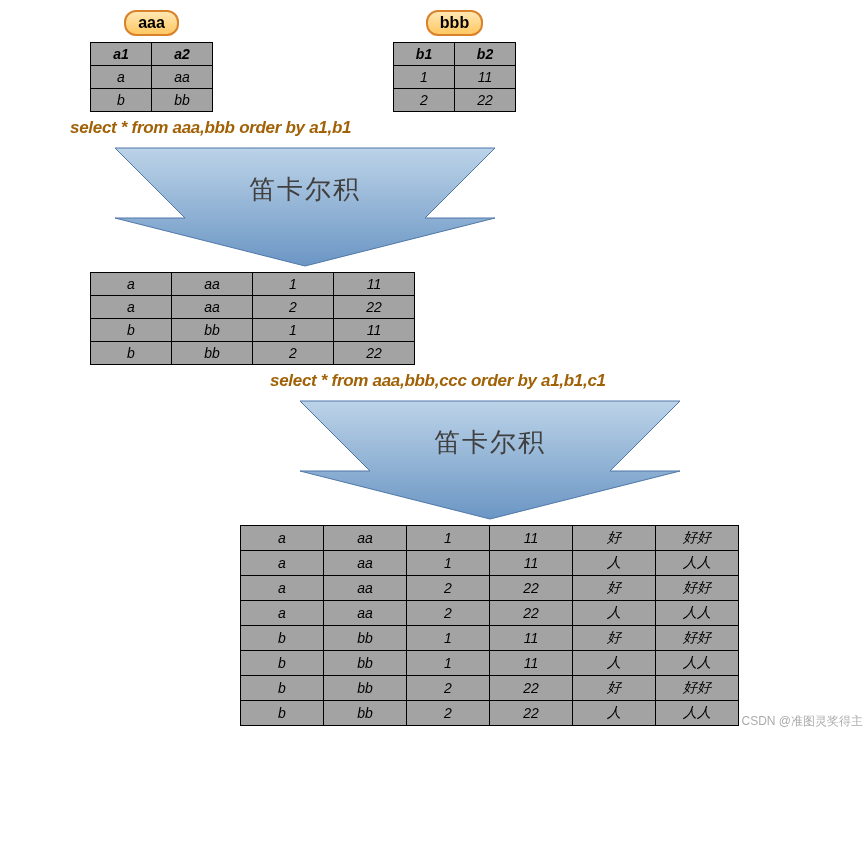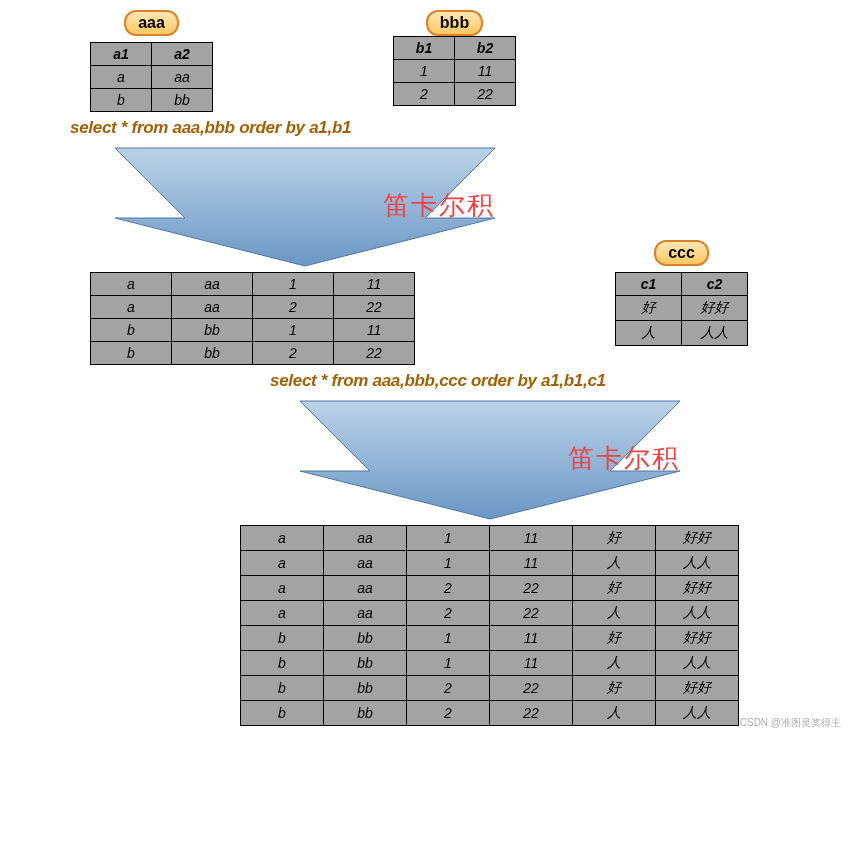--- a/index.html
+++ b/index.html
@@ -41,35 +41,35 @@
     letter-spacing: -0.3px;
   }
   .arrow-wrap {
     position: relative;
     width: 380px;
     height: 130px;
   }
   .arrow-wrap svg { display:block; }
   .arrow-label {
     position: absolute;
-    top: 50px;
+    top: 34px;
     left: 0;
     width: 100%;
-    text-align: right;
+    text-align: center;
     font-family: "SimSun","Songti SC",serif;
     font-size: 26px;
-    color: #ef4444;
+    color: #404040;
     letter-spacing: 2px;
   }
   .watermark {
     position: absolute;
-    right: 27px;
+    right: 5px;
     bottom: 6px;
     color: rgba(0,0,0,0.35);
-    font-size: 10px;
+    font-size: 12px;
   }
 </style>
 </head>
 <body>
 
 <div style="display:flex; gap:180px; margin-left:80px;">
   <div style="text-align:center;">
     <span class="badge">aaa</span>
     <table style="margin-top:6px;">
       <tbody>
@@ -83,21 +83,21 @@
           </tr>
       <tr>
             <td>b</td>
             <td>bb</td>
           </tr>
     </tbody>
       </table>
   </div>
   <div style="text-align:center;">
     <span class="badge">bbb</span>
-    <table style="padding-left:40px;">
+    <table style="margin-top:6px;padding-left:40px;">
       <tbody>
           <tr>
             <th style="width:60px">b1</th>
             <th style="width:60px">b2</th>
           </tr>
       <tr>
             <td>1</td>
             <td>11</td>
           </tr>
       <tr>
@@ -146,39 +146,20 @@
           <td>11</td>
         </tr>
     <tr>
           <td>b</td>
           <td>bb</td>
           <td>2</td>
           <td>22</td>
         </tr>
   </tbody>
     </table>
-  <div style="text-align:center; margin-top:-28px;">
-    <span class="badge">ccc</span>
-    <table style="margin-top:6px;">
-      <tbody>
-          <tr>
-            <th style="width:65px">c1</th>
-            <th style="width:65px">c2</th>
-          </tr>
-      <tr>
-            <td>好</td>
-            <td>好好</td>
-          </tr>
-      <tr>
-            <td>人</td>
-            <td>人人</td>
-          </tr>
-    </tbody>
-      </table>
-  </div>
 </div>
 
 <div class="sql" style="margin:6px 0 0 260px;">select * from aaa,bbb,ccc order by a1,b1,c1</div>
 
 <div class="arrow-wrap" style="margin-left:290px;">
   <svg width="380" height="130" viewBox="0 0 380 130">
     <defs>
       <linearGradient id="g2" x1="0" y1="0" x2="0" y2="1">
         <stop offset="0%" stop-color="#bcd3e8"></stop>
         <stop offset="100%" stop-color="#6b96c4"></stop>

